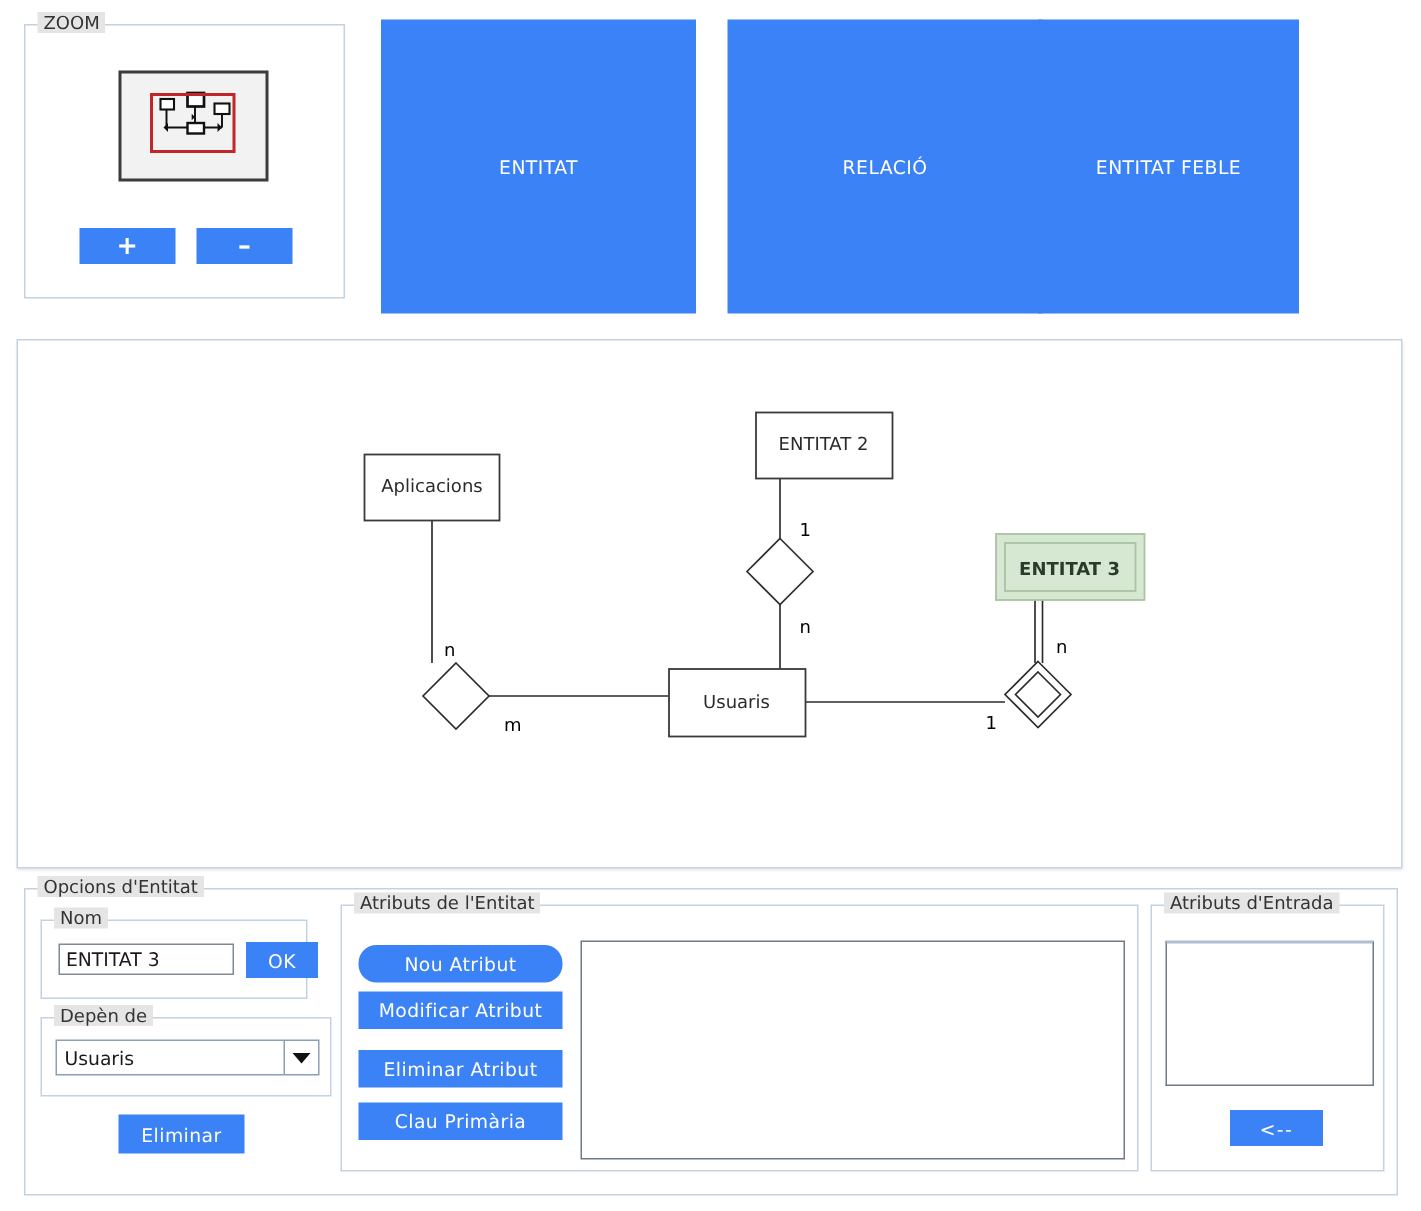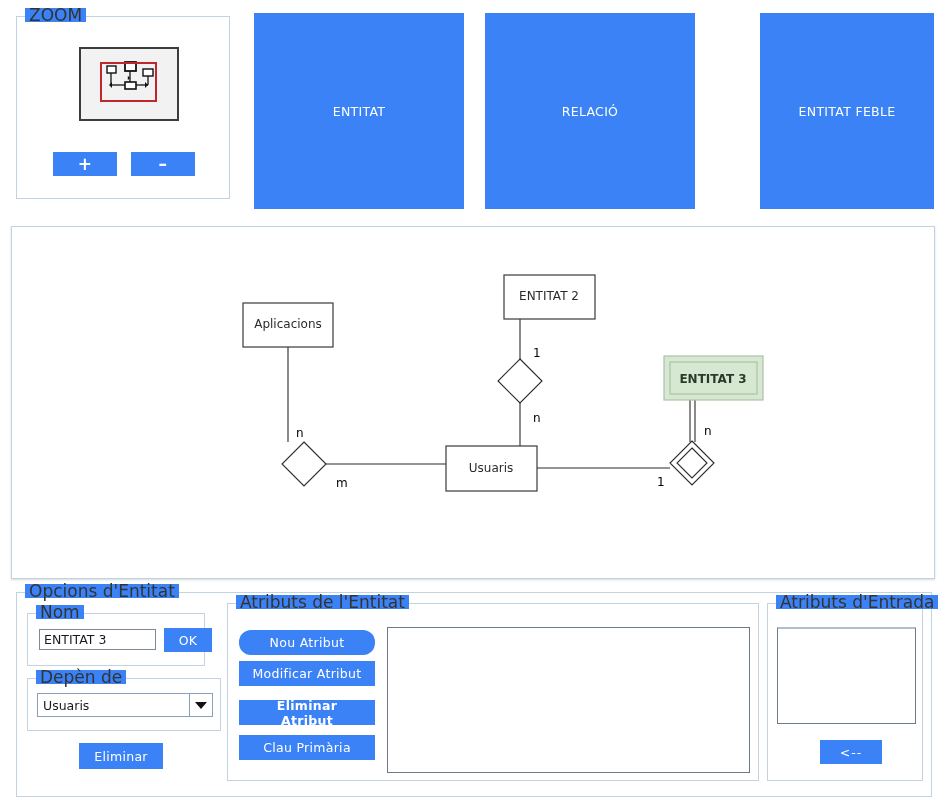--- a/index.html
+++ b/index.html
@@ -21,22 +21,22 @@
     position: absolute;
     border: 1px solid #c3d2e0;
     background: transparent;
     box-sizing: border-box;
   }
   .fieldset > .legend {
     position: absolute;
     top: -9px;
     left: 8px;
     padding: 0 4px;
-    background: #3b82f6;
-    font-size: 17px;
+    background: #e5e5e5;
+    font-size: 12px;
     color: #333333;
     line-height: 14px;
     white-space: nowrap;
     text-align: right;
   }
 
   
   .gbtn {
     position: absolute;
     background: #3b82f6;
@@ -74,21 +74,21 @@
     border: 2px solid #c0262a;
     box-sizing: border-box;
   }
   #minimap svg { position: absolute; left: 0; top: 0; }
   #zoom-in  { left: 36px;  top: 135px; width: 64px; height: 24px; font-size: 17px; font-weight: bold; }
   #zoom-out { left: 114px; top: 135px; width: 64px; height: 24px; font-size: 17px; font-weight: bold; }
 
   
   #btn-entitat       { left: 254px; top: 13px; width: 210px; height: 196px; }
   #btn-relacio       { left: 485px; top: 13px; width: 210px; height: 196px; }
-  #btn-entitat-feble { left: 760px; top: 13px; width: 174px; height: 196px; }
+  #btn-entitat-feble { left: 692px; top: 13px; width: 174px; height: 196px; }
 
   
   #canvas {
     position: absolute;
     left: 11px; top: 226px;
     width: 924px; height: 353px;
     background: #ffffff;
     border: 1px solid #c3d2e0;
     box-shadow: 0 1px 2px rgba(80,100,120,.25);
     box-sizing: border-box;
@@ -169,21 +169,21 @@
     border-left: 6px solid transparent;
     border-right: 6px solid transparent;
     border-top: 7px solid #111111;
   }
 
   #btn-eliminar { left: 62px; top: 150px; width: 84px; height: 26px; }
 
   
   #btn-nou-atribut      { left: 11px; top: 26px;  width: 136px; height: 25px; border-radius: 12px; }
   #btn-modificar-atribut{ left: 11px; top: 57px;  width: 136px; height: 25px; }
-  #btn-eliminar-atribut { left: 11px; top: 96px;  width: 136px; height: 25px; font-weight: bold; }
+  #btn-eliminar-atribut { left: 11px; top: 96px;  width: 136px; height: 25px; }
   #btn-clau-primaria    { left: 11px; top: 131px; width: 136px; height: 25px; }
   #atrib-list {
     position: absolute;
     left: 159px; top: 23px;
     width: 363px; height: 146px;
     background: #ffffff;
     border: 1px solid #6e7a86;
     box-sizing: border-box;
     overflow: auto;
   }

